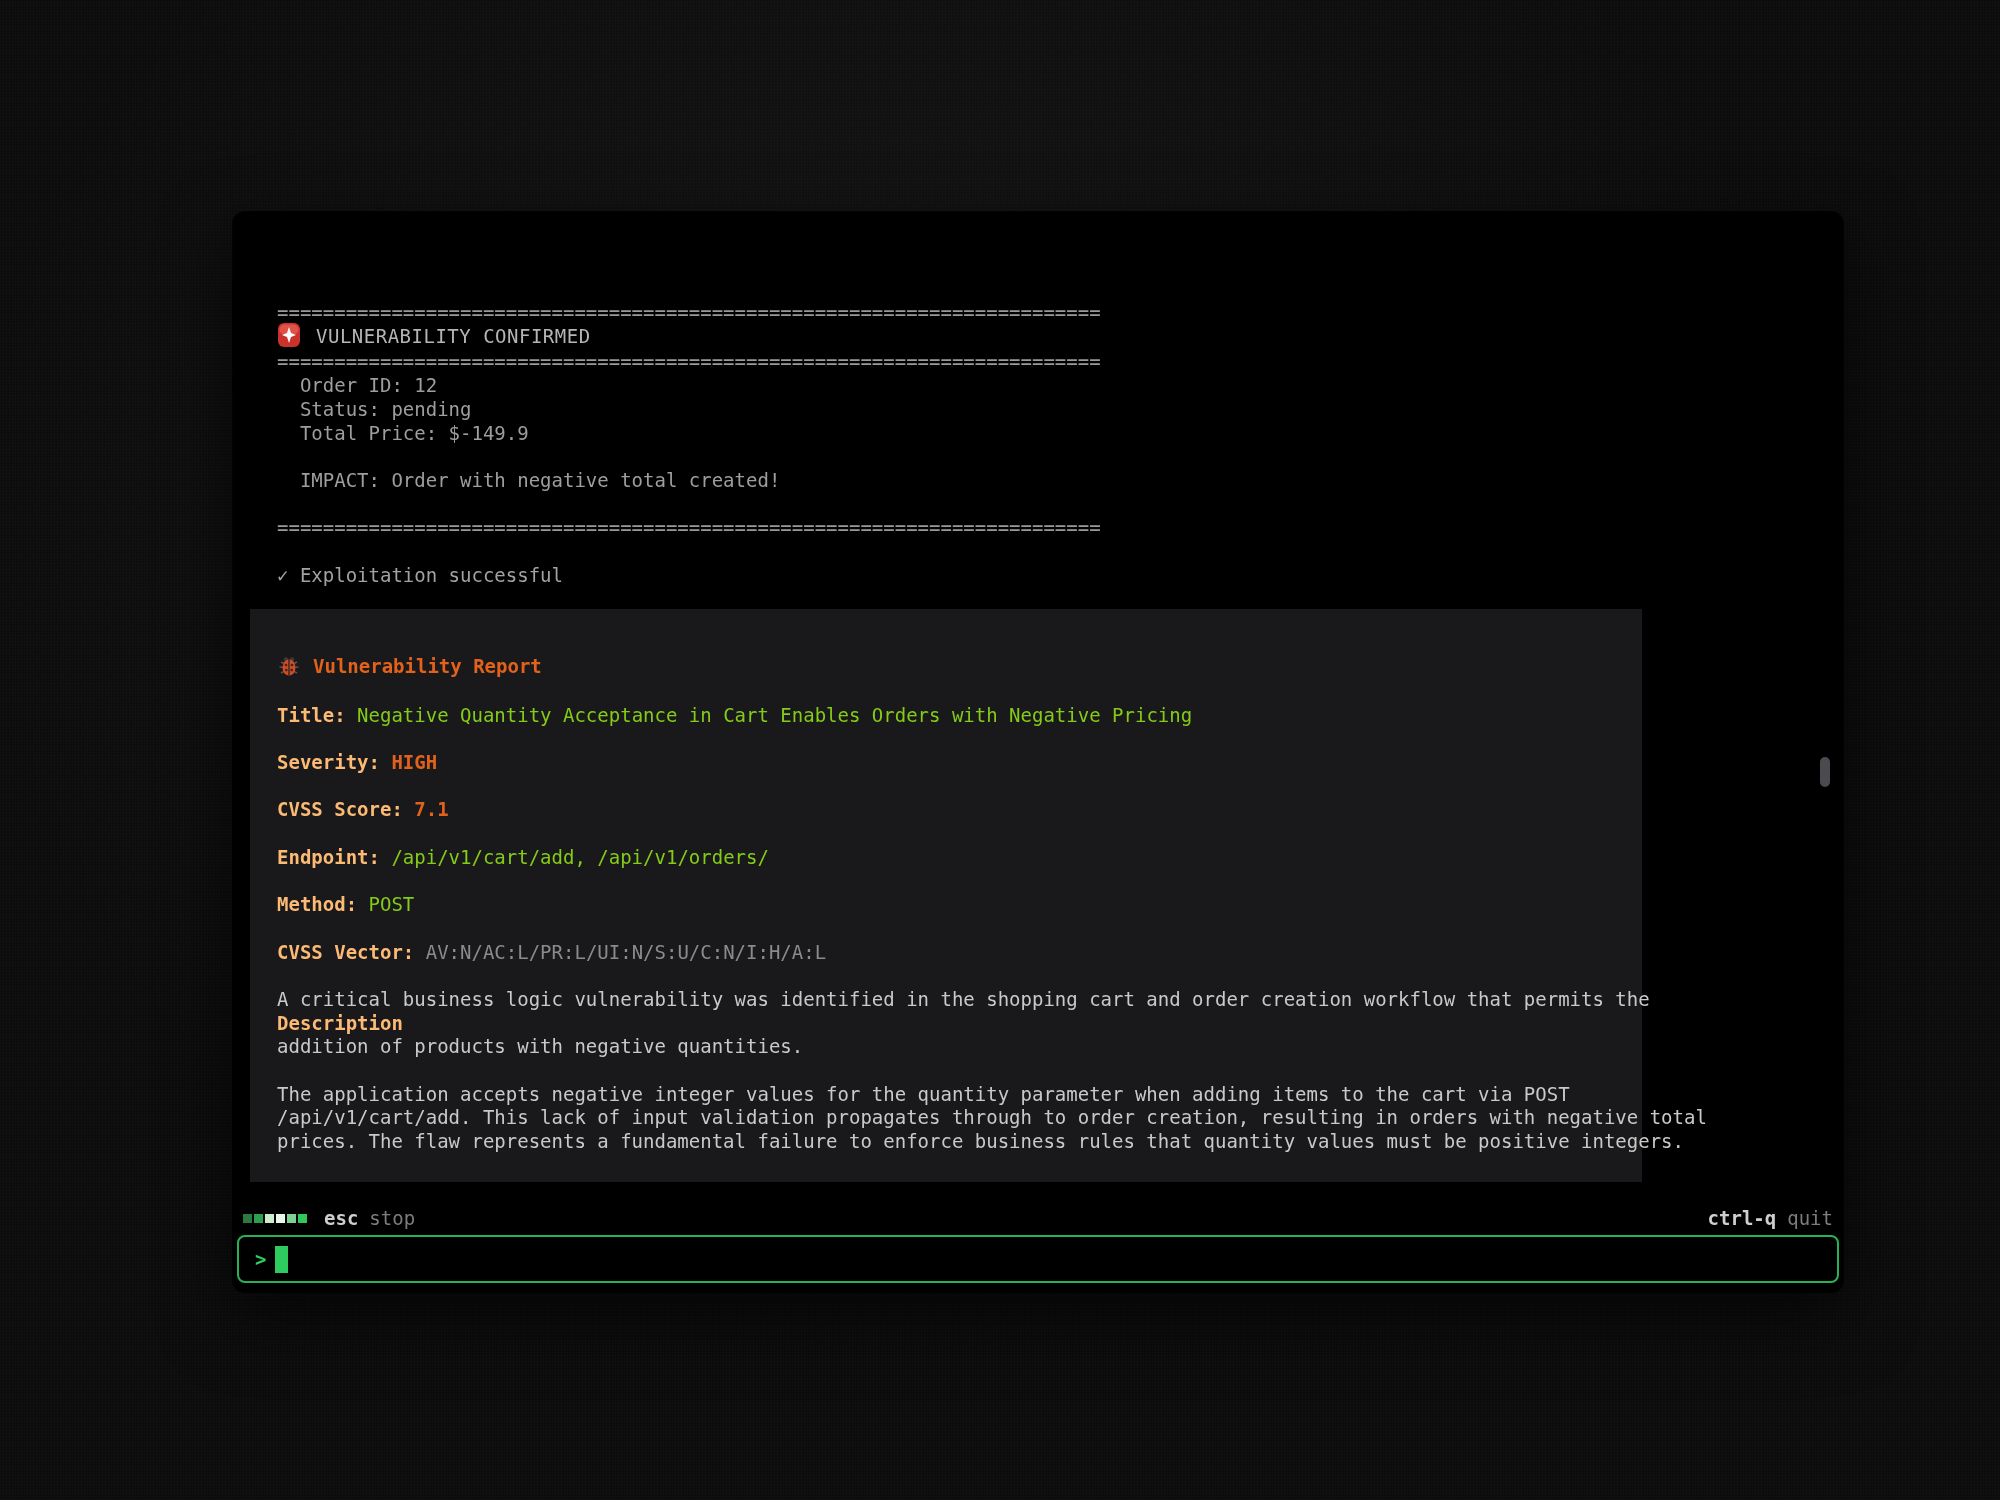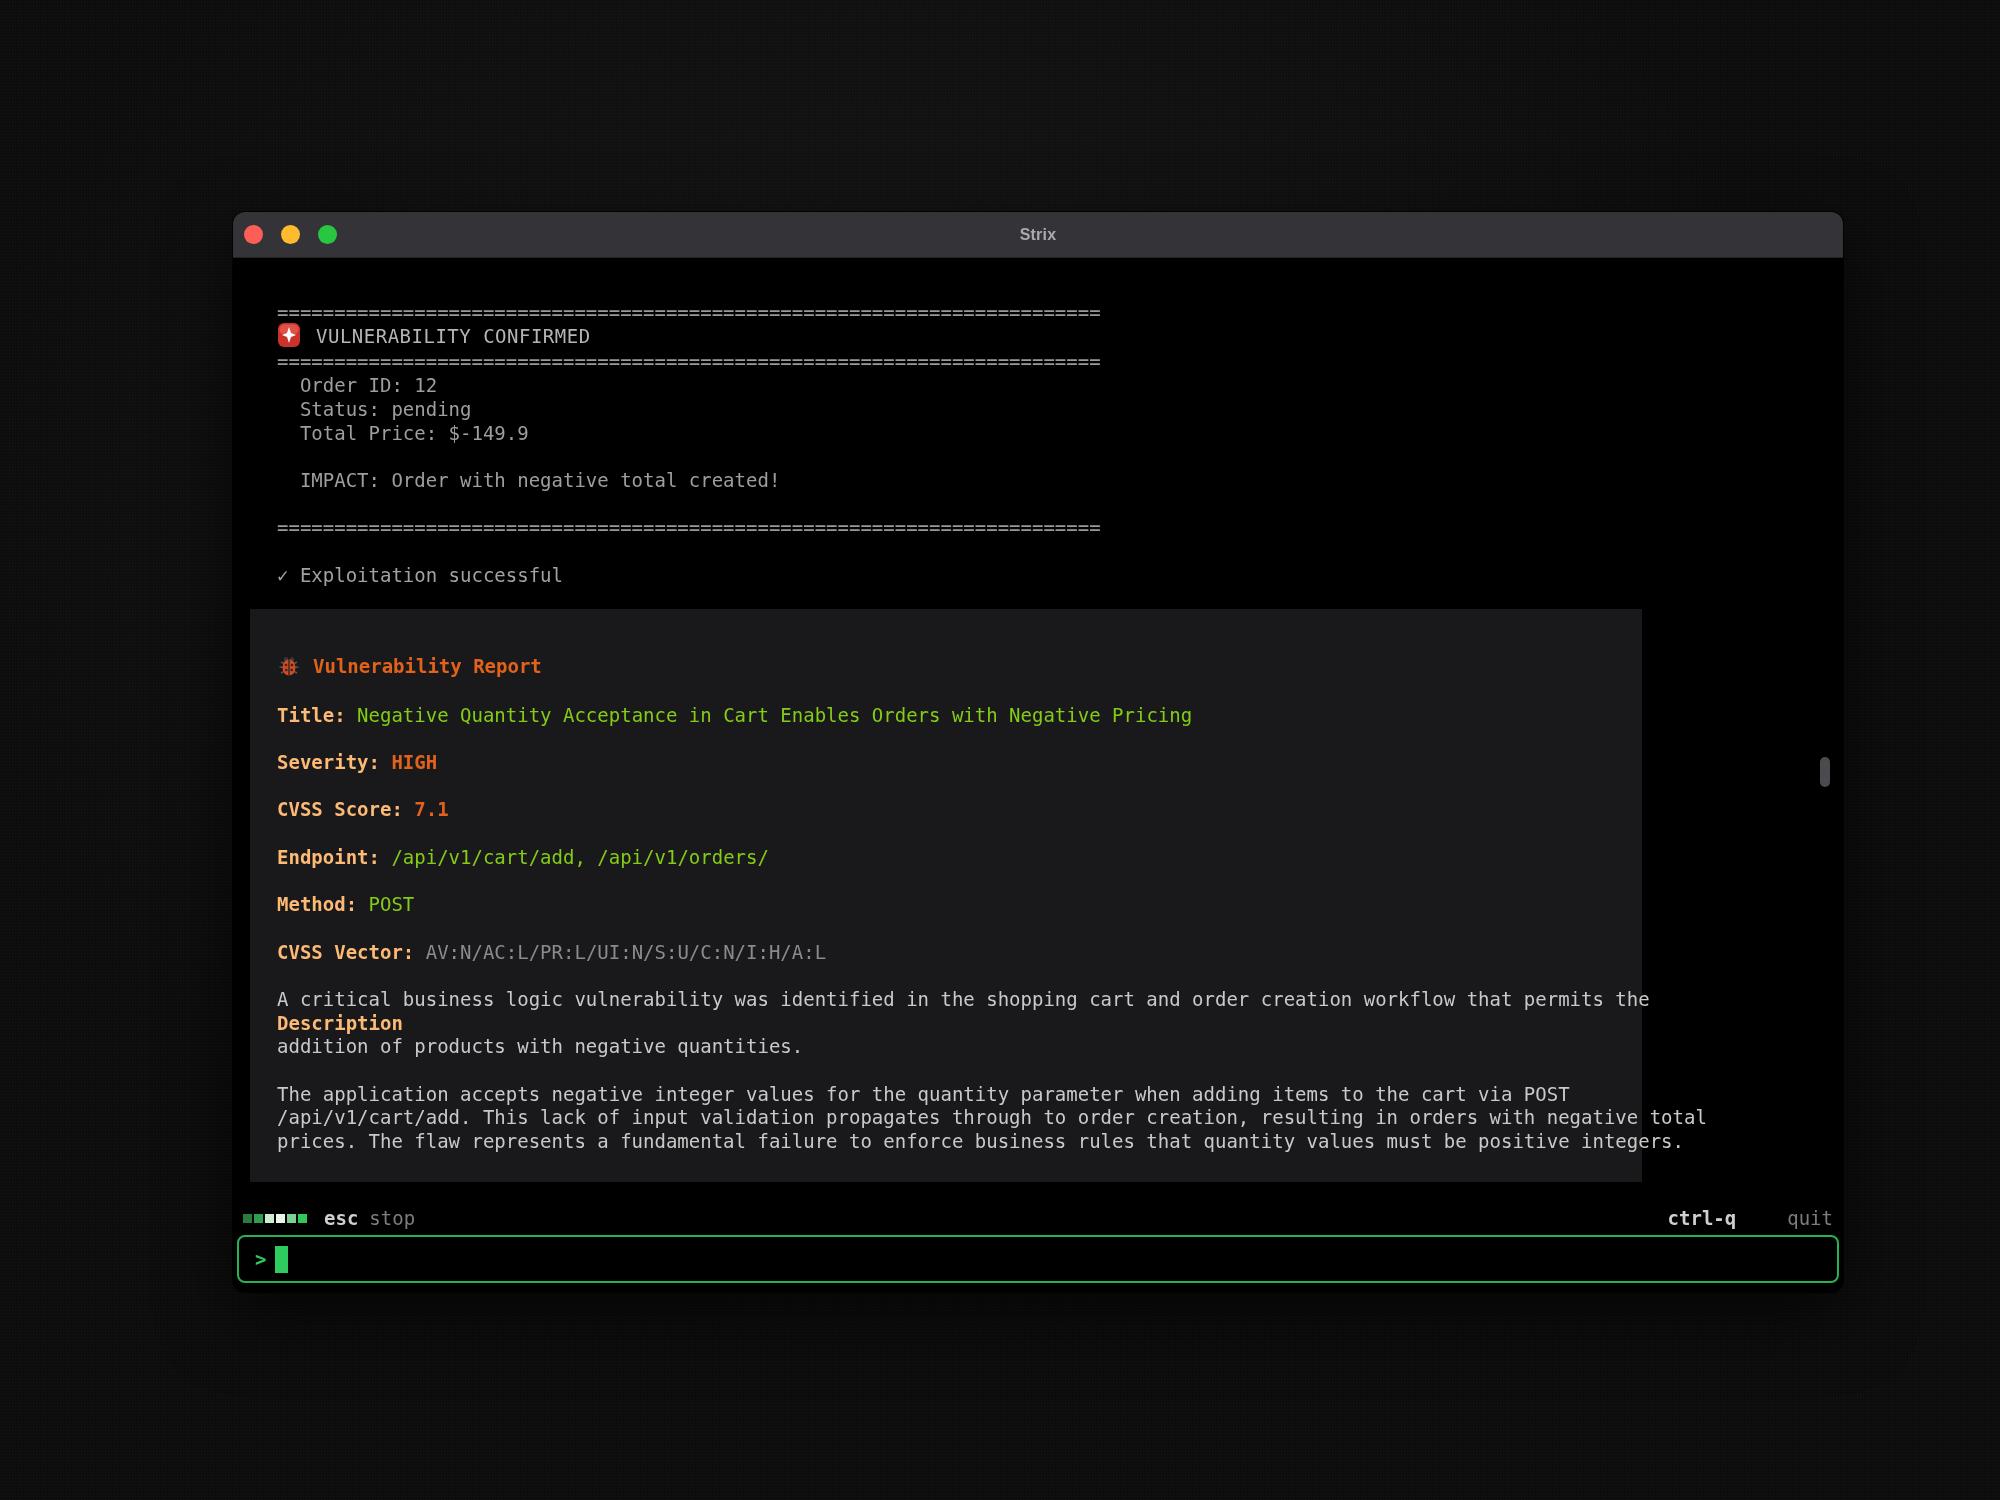--- a/index.html
+++ b/index.html
@@ -66,42 +66,34 @@
 
   .statusbar{
     position:absolute;left:0;right:0;top:992px;height:28px;
     display:flex;align-items:center;font-size:19px;
   }
   .status-left{display:flex;align-items:center;margin-left:10px;justify-content:center;}
   .spinner{display:flex;gap:2px;margin-right:17px;}
   .spin-block{width:9px;height:9px;}
   .key-hint{color:#cfcfcf;font-weight:bold;}
   .action-hint{color:#7d7d7d;margin-left:11px;}
-  .status-right{margin-left:auto;margin-right:10px;display:flex;align-items:center;gap:40px;}
+  .status-right{margin-left:auto;margin-right:10px;display:flex;align-items:center;}
 
   .input-box{
     position:absolute;left:4px;top:1023px;width:1598px;height:44px;
     border:2px solid #27b355;border-radius:8px;background:#000;
     display:flex;align-items:center;
   }
   .prompt-char{color:#2ecc5f;font-weight:bold;font-size:19px;margin-left:16px;}
   .cursor-block{width:13px;height:27px;background:#2ecc5f;margin-left:9px;}
 </style>
 </head>
 <body>
 
 <div class="window">
-  <div class="titlebar">
-    <div class="lights">
-      <span class="light red"></span>
-      <span class="light yellow"></span>
-      <span class="light green"></span>
-    </div>
-    <span class="app-title">Strix</span>
-  </div>
 
   <div class="content">
     <div class="top-log">
       <div class="line"></div>
       <div class="line sep">========================================================================</div>
       <div class="line"><span class="ico siren-ico"><svg width="24" height="26" viewBox="0 0 24 26">
               <rect x="1" y="1" width="22" height="24" rx="6" fill="#c9332b"></rect>
               <rect x="2.5" y="2.5" width="19" height="10" rx="5" fill="#e05248"></rect>
               <path d="M12 5 L14 11 L19 13 L14 15 L12 21 L10 15 L5 13 L10 11 Z" fill="#ffffff"></path>
             </svg></span><span class="vc-title">VULNERABILITY CONFIRMED</span></div>

